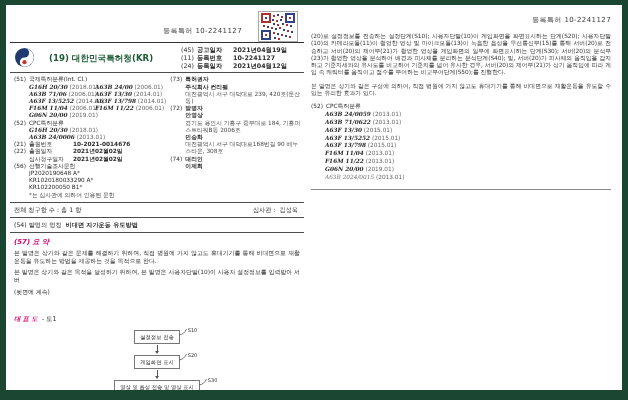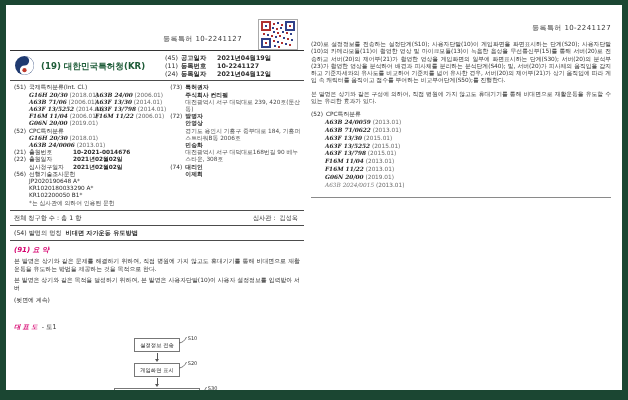--- a/index.html
+++ b/index.html
@@ -1,34 +1,34 @@
 <!DOCTYPE html>
 <html><head>
 <meta charset="utf-8">
 <style>
   html,body{margin:0;padding:0;}
   body{font-family:"DejaVu Sans",sans-serif;}
   .frame{position:relative;width:628px;height:400px;background:#1b4632;overflow:hidden;}
   .sheet{position:absolute;left:6px;top:5px;width:616px;height:385px;background:#ffffff;overflow:hidden;}
-  .pg{position:absolute;top:12px;color:#2b2b2b;}
+  .pg{position:absolute;top:4px;color:#2b2b2b;}
   .pgL{left:4px;width:294px;}
   .pgR{left:303px;width:306px;}
 
   
   .topbarL{position:relative;height:33px;}
   .docnum{position:absolute;right:62px;top:17px;font-size:7px;color:#3a3a3a;letter-spacing:.4px;}
   .qr{position:absolute;right:6px;top:2px;}
   .topbarR{position:relative;height:16px;}
   .docnumR{position:absolute;right:4px;top:6px;font-size:7px;color:#3a3a3a;letter-spacing:.4px;}
 
   .rule{border-top:1px solid #4c4c4c;height:0;}
   .rule.dark{border-top-color:#333;}
 
   
-  .hdr{display:flex;align-items:center;padding:3px 2px 3px 4px;}
+  .hdr{display:flex;align-items:center;padding:3px 2px 3px 4px;gap:8px;}
   .logo{flex:0 0 auto;margin-right:6px;}
   .office{flex:0 0 auto;width:118px;color:#1e5c38;font-weight:bold;font-size:8.6px;line-height:12px;white-space:nowrap;}
   .pubinfo{flex:1;font-size:6.3px;line-height:7.8px;padding-left:6px;}
   .pubrow{display:flex;white-space:nowrap;}
   .pubrow .c{width:16px;}
   .pubrow .l{width:36px;font-weight:bold;}
   .pubrow .v{font-weight:bold;}
 
   
   .biblio{display:flex;font-size:5.8px;line-height:7.2px;padding:3px 2px 2px 4px;height:124px;}
@@ -228,21 +228,21 @@
       </div>
       <div class="rule"></div>
       <div class="titlerow">
         <span>(54)</span>
         <span>발명의 명칭</span>&nbsp;
         <span class="tt">비대면 자가운동 유도방법</span>
       </div>
       <div class="rule"></div>
 
       <div class="abstract">
-        <div class="abshead">(91) 요 약</div>
+        <div class="abshead">(57) 요 약</div>
         <p>본 발명은 상기와 같은 문제를 해결하기 위하여, 직접 병원에 가지 않고도 휴대기기를 통해 비대면으로 재활운동을 유도하는 방법을 제공하는 것을 목적으로 한다.</p>
         <p>본 발명은 상기와 같은 목적을 달성하기 위하여, 본 발명은 사용자단말(10)이 사용자 설정정보를 입력받아 서버</p>
         <div class="contnote">(뒷면에 계속)</div>
         <div class="repline">
           <span class="repmag">대 표 도</span>
           <span class="repval">- 도1</span>
         </div>
       </div>
 
       <div class="flow">

